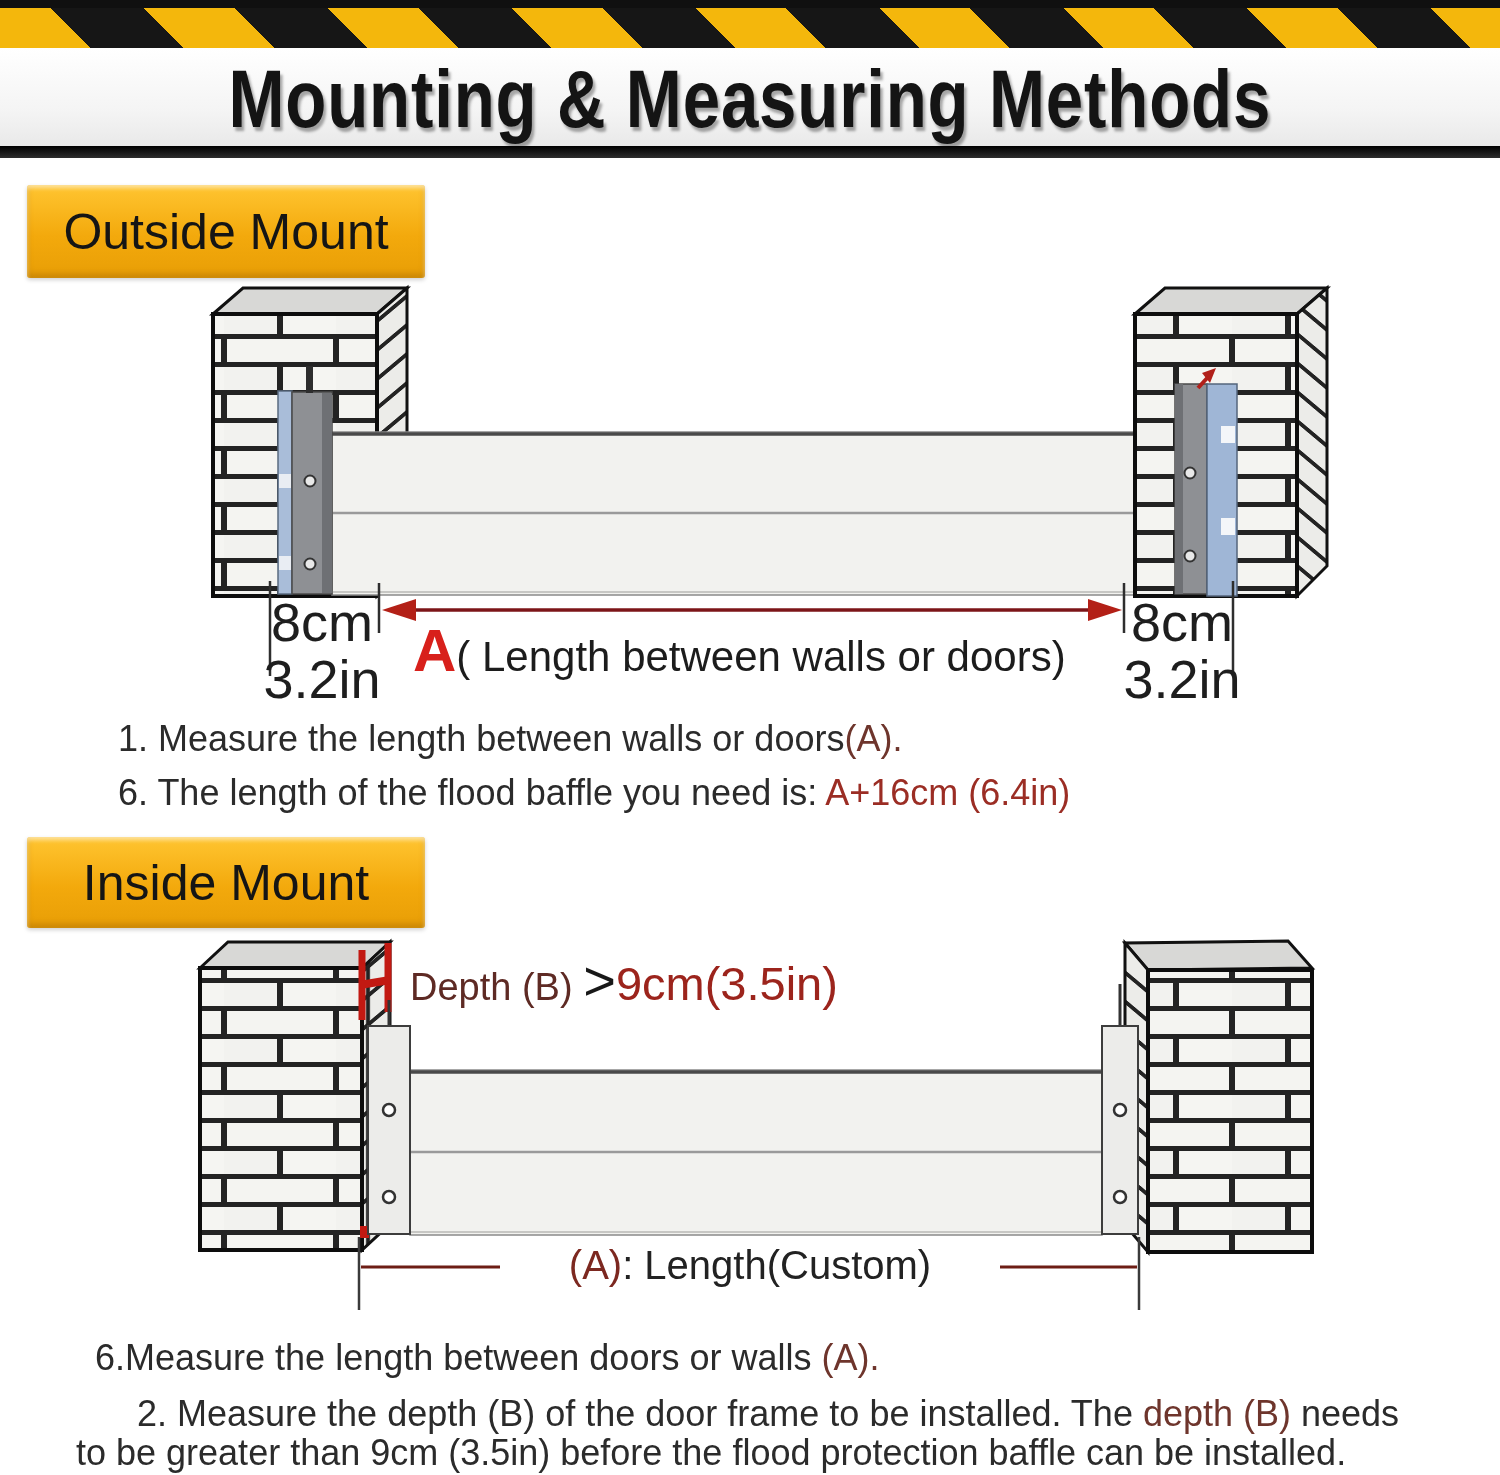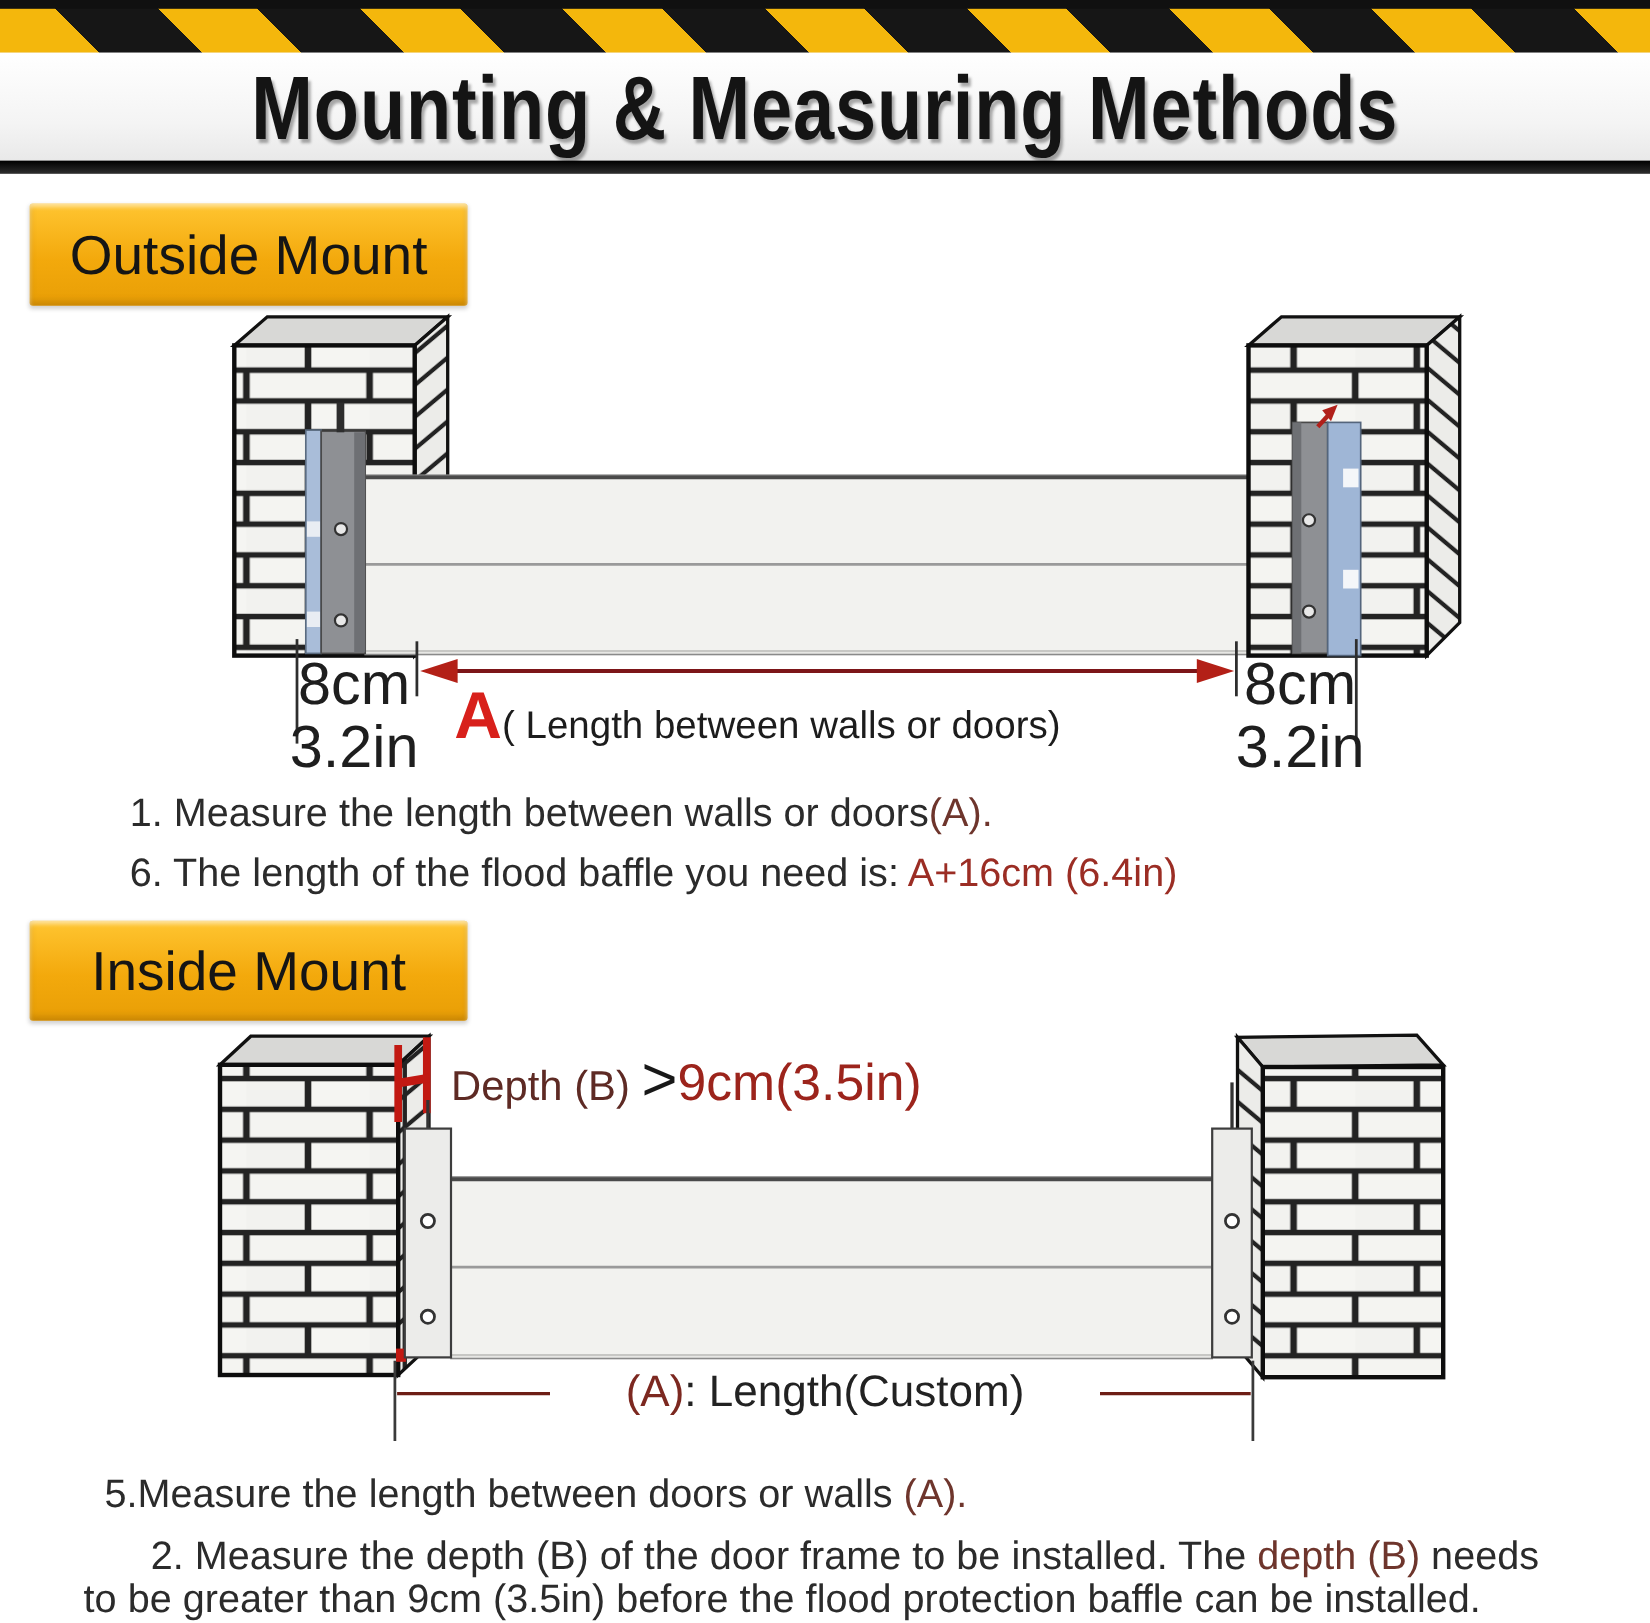--- a/index.html
+++ b/index.html
@@ -27,21 +27,21 @@
     display:flex;align-items:center;justify-content:center;
     font-size:50px;color:#151515;white-space:nowrap;}
   #badge-outside{top:185px;height:93px;}
   #badge-inside{top:837px;height:91px;}
   
   .dim{font-size:54px;color:#1e1e1e;text-align:center;line-height:1.05;white-space:nowrap;}
   #dim-left{left:262px;top:594px;width:120px;}
   #dim-right{left:1122px;top:594px;width:120px;}
   .spanlabel{left:413px;top:616px;white-space:nowrap;}
   .spanlabel .a{font-size:60px;font-weight:700;color:#d8201b;}
-  .spanlabel .rest{font-size:35px;color:#1c1c1c;}
+  .spanlabel .rest{font-size:42px;color:#1c1c1c;}
   .depthlabel{left:410px;top:948px;white-space:nowrap;}
   .depthlabel .d{font-size:38px;color:#5e2a24;}
   .depthlabel .gt{font-size:56px;color:#181818;}
   .depthlabel .v{font-size:47px;color:#9c241c;}
   .insidedim{left:430px;top:1243px;width:640px;text-align:center;white-space:nowrap;
     font-size:40px;color:#222222;}
   .insidedim .a{color:#7c2820;}
   .step{font-size:36px;color:#2b2b2b;white-space:nowrap;}
   .maroon{color:#6e352c;}
   .red{color:#9b2d24;}
@@ -205,15 +205,15 @@
 </div>
 <div class="abs spanlabel"><span class="a">A</span><span class="rest">( Length between walls or doors)</span></div>
 
 <div class="abs step" id="step-o1"><span>1. Measure the length between walls or doors</span><span class="maroon">(A).</span></div>
 <div class="abs step" id="step-o2"><span>6. The length of the flood baffle you need is: </span><span class="red">A+16cm (6.4in)</span></div>
 
 <div class="abs depthlabel"><span class="d">Depth (B) </span><span class="gt">&gt;</span><span class="v">9cm(3.5in)</span></div>
 
 <div class="abs insidedim"><span class="a">(A)</span><span>: Length(Custom)</span></div>
 
-<div class="abs step" id="step-i1"><span>5.Measure the length between doors or walls </span><span class="maroon">(A).</span></div>
+<div class="abs step" id="step-i1"><span>6.Measure the length between doors or walls </span><span class="maroon">(A).</span></div>
 <div class="abs step" id="step-i2"><span>2. Measure the depth (B) of the door frame to be installed. The </span><span class="maroon">depth (B)</span><span> needs</span></div>
 <div class="abs step" id="step-i3"><span>to be greater than 9cm (3.5in) before the flood protection baffle can be installed.</span></div>
 
 </body></html>

